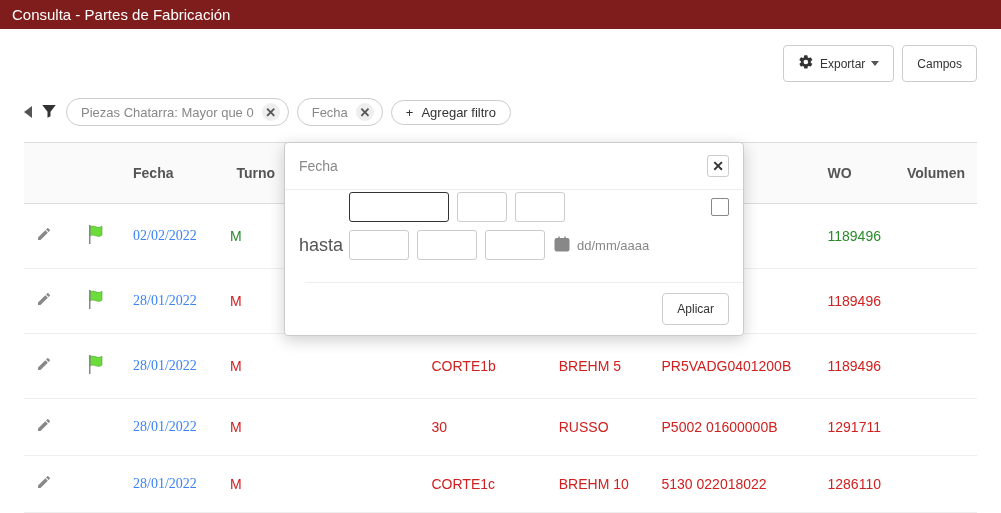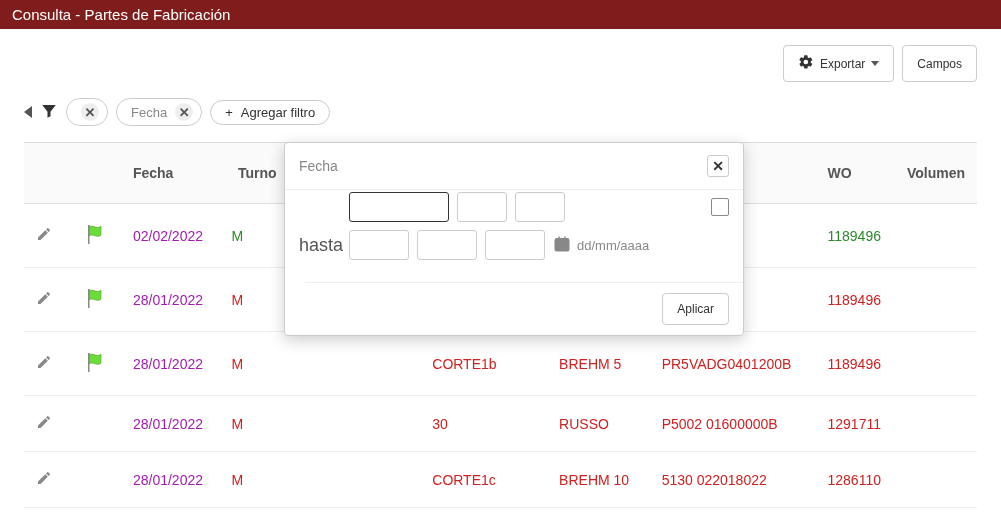--- a/index.html
+++ b/index.html
@@ -12,21 +12,21 @@
 .funnel-icon svg { width: 18px; height: 18px; fill: #333; }
 .chip { background: #fff; border: 1px solid #ccc; border-radius: 16px; padding: 4px 8px 4px 14px; display: inline-flex; align-items: center; gap: 8px; color: #888; font-size: 13px; }
 .chip-x { width: 18px; height: 18px; border-radius: 50%; background: #eee; display: inline-flex; align-items: center; justify-content: center; font-size: 13px; color: #555; cursor: pointer; font-weight: bold; }
 .add-filter-chip { color: #333; padding: 4px 14px; }
 .table-wrapper { padding: 0 24px; position: relative; }
 table { width: 100%; border-collapse: collapse; }
 th { text-align: left; padding: 14px 12px; color: #555; font-weight: 600; font-size: 14px; border-top: 1px solid #ddd; border-bottom: 1px solid #ddd; background: #fafafa; }
 td { padding: 18px 12px; border-bottom: 1px solid #eee; vertical-align: middle; }
 .row-green td { color: #2a8a2a; }
 .row-red td { color: #d02020; }
-.row-green .cell-neutral, .row-red .cell-neutral { color: #a21caf; }
+.row-green .cell-neutral, .row-red .cell-neutral { color: #3b82f6; font-family: Liberation Serif, serif; }
 .edit-icon svg { width: 16px; height: 16px; fill: #888; }
 .flag-icon svg { width: 24px; height: 24px; }
 .popover { position: absolute; top: 0; left: 284px; width: 460px; background: #fff; border: 1px solid #ccc; border-radius: 4px; box-shadow: 0 4px 16px rgba(0,0,0,0.2); z-index: 10; }
 .popover-header { padding: 12px 14px; display: flex; justify-content: space-between; align-items: center; border-bottom: 1px solid #eee; color: #888; }
 .popover-close { width: 22px; height: 22px; border: 1px solid #ccc; border-radius: 3px; display: inline-flex; align-items: center; justify-content: center; font-weight: bold; cursor: pointer; color: #333; font-size: 14px; }
 .popover-body { padding: 2px 14px 14px; }
 .popover-row { display: flex; align-items: center; gap: 8px; margin: 8px 0; }
 .popover-row .lbl { width: 42px; color: #555; font-size: 18px; }
 .small-input { width: 60px; height: 30px; border: 1px solid #ccc; border-radius: 3px; padding: 0 6px; }
 .small-input.selected { border: 1.5px solid #333; width: 100px; }
@@ -66,20 +66,21 @@
     <span>Campos</span>
   </button>
 </div>
 
 <div class="filter-bar">
   <span class="triangle-icon"></span>
   <span class="funnel-icon"><svg viewBox="0 0 24 24">
         <path d="M3 4h18l-7 9v6l-4 2v-8L3 4z"></path>
       </svg></span>
   <span class="chip">
+    <span>Piezas Chatarra: Mayor que 0</span>
     <span class="chip-x">✕</span>
   </span>
   <span class="chip">
     <span>Fecha</span>
     <span class="chip-x">✕</span>
   </span>
   <span class="chip add-filter-chip">
     <span>+</span>
     <span>Agregar filtro</span>
   </span>

